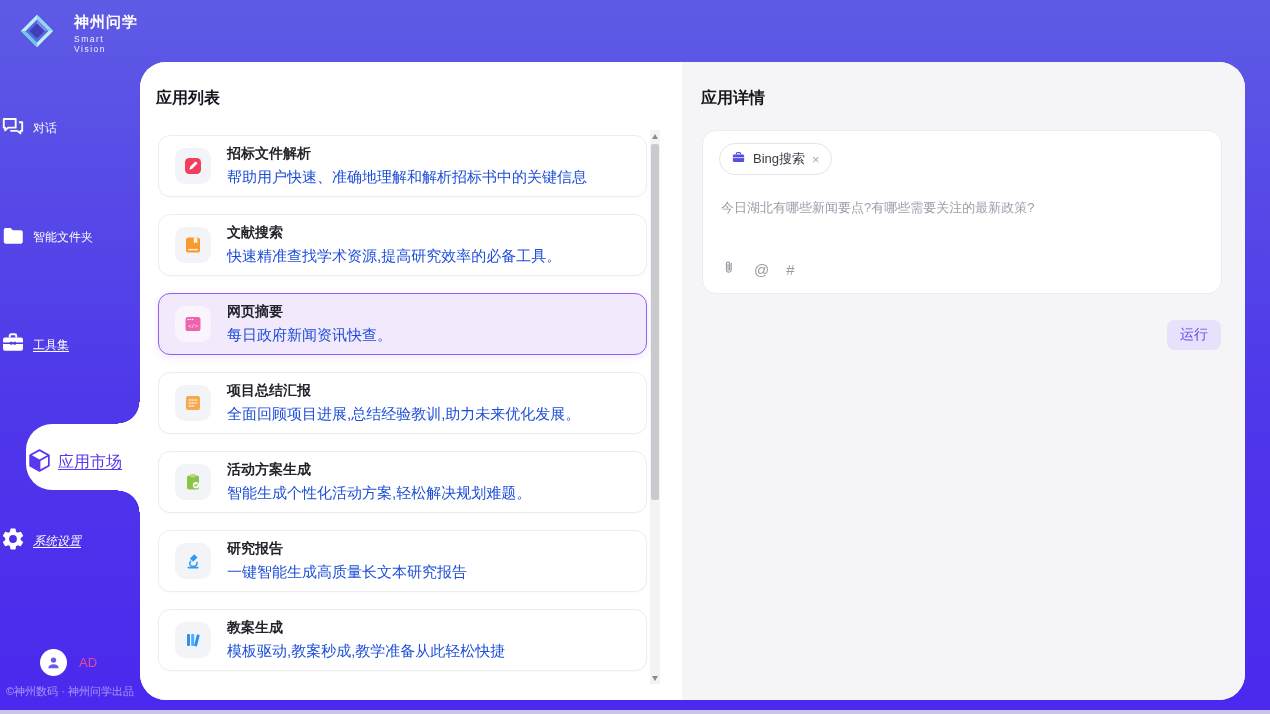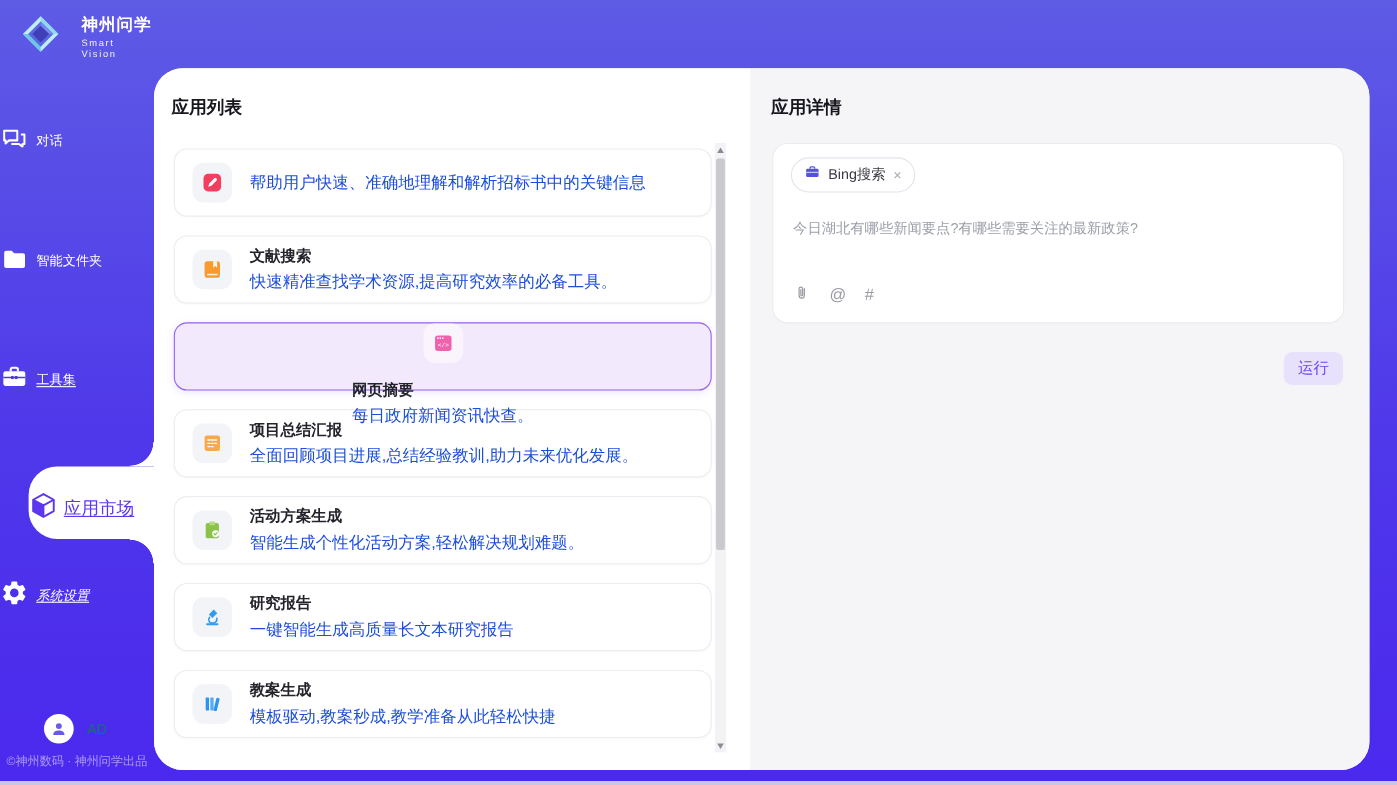--- a/index.html
+++ b/index.html
@@ -25,35 +25,35 @@
     border-radius:26px 0 0 26px; display:flex; flex-direction:row; align-items:center; gap:5px;
     padding-top:10px; cursor:pointer; }
   .nav-active .nav-label { color:#5d36f0; }
   .nav-active::before { content:''; position:absolute; right:0; top:-22px; width:22px; height:22px;
     background: radial-gradient(circle 22px at 0 0, transparent 21px, #fff 21.6px); }
   .nav-active::after { content:''; position:absolute; right:0; bottom:-22px; width:22px; height:22px;
     background: radial-gradient(circle 22px at 0 100%, transparent 21px, #fff 21.6px); }
 
   .user-row { position:absolute; top:649px; left:40px; display:flex; align-items:center; gap:12px; cursor:pointer; }
   .avatar { width:27px; height:27px; border-radius:50%; background:#fff; display:flex; align-items:center; justify-content:center; }
-  .user-initials { font-size:13px; color:#0f766e; }
+  .user-initials { font-size:13px; color:#ec4899; }
   .copyright { position:absolute; top:684px; left:6px; font-size:11px; color:rgba(255,255,255,.5); white-space:nowrap; }
 
   
   .content { position:absolute; left:140px; top:14px; right:25px; bottom:14px;
     border-radius:26px; overflow:hidden; display:flex; background:#fff;margin-top:48px; }
 
   
   .list-panel { width:542px; background:#fff; position:relative; padding:26px 36px 0 18px; flex:none; }
   .panel-title { font-size:16px; font-weight:bold; color:#16161f; margin-left:-2px; margin-bottom:26px; }
   .list-panel .panel-title { margin-left:-2px; }
   .app-item { width:489px; height:62px; border:1px solid #ececf1; border-radius:12px; margin-bottom:17px;
     display:flex; align-items:center; padding:0 16px; gap:16px; background:#fff; cursor:pointer;
     box-shadow:0 1px 2px rgba(20,20,40,.02); }
-  .app-item.selected { background:#f2e9fc; border:1.4px solid #9361ef; box-shadow:0 2px 8px rgba(120,70,230,.12);flex-direction:column; }
+  .app-item.selected { background:#f2e9fc; border:1.4px solid #9361ef; box-shadow:0 2px 8px rgba(120,70,230,.12); }
   .app-icon { width:36px; height:36px; border-radius:10px; background:#f3f4f8; flex:none;
     display:flex; align-items:center; justify-content:center; }
   .app-item.selected .app-icon { background:#faf4fd; }
   .app-texts { display:flex; flex-direction:column; gap:5px; min-width:0; }
   .app-name { font-size:14px; font-weight:bold; color:#23232b; }
   .app-desc { font-size:15px; color:#1d4ed8; white-space:nowrap; }
 
   
   .scrollbar { position:absolute; top:68px; bottom:16px; right:22px; width:10px; background:#f3f3f5; cursor:pointer; }
   .sb-arrow { position:absolute; left:0; width:10px; height:12px; display:flex; align-items:center; justify-content:center; cursor:pointer; }
@@ -168,20 +168,21 @@
     <h2 class="panel-title">应用列表</h2>
 
     <div class="app-item">
       <span class="app-icon">
         <svg viewBox="0 0 20 20" width="20" height="20">
           <rect x="2" y="2" width="16" height="16" rx="4.2" fill="#f23f5f"></rect>
           <path d="M6.3 13.7l.9-2.9 4.7-4.7a1.15 1.15 0 0 1 1.63 0l.37.37a1.15 1.15 0 0 1 0 1.63l-4.7 4.7z" fill="#fff"></path>
         </svg>
       </span>
       <span class="app-texts">
+        <span class="app-name">招标文件解析</span>
         <span class="app-desc">帮助用户快速、准确地理解和解析招标书中的关键信息</span>
       </span>
     </div>
 
     <div class="app-item">
       <span class="app-icon">
         <svg viewBox="0 0 20 20" width="20" height="20">
           <rect x="3" y="2.4" width="14" height="15.2" rx="2.6" fill="#f89a2e"></rect>
           <path d="M10.8 2.4h3.6v6l-1.8-1.5-1.8 1.5z" fill="#ffffff" opacity=".92"></path>
           <path d="M5.2 14.6h9.6" stroke="#fff" stroke-width="1.4" opacity=".85"></path>

